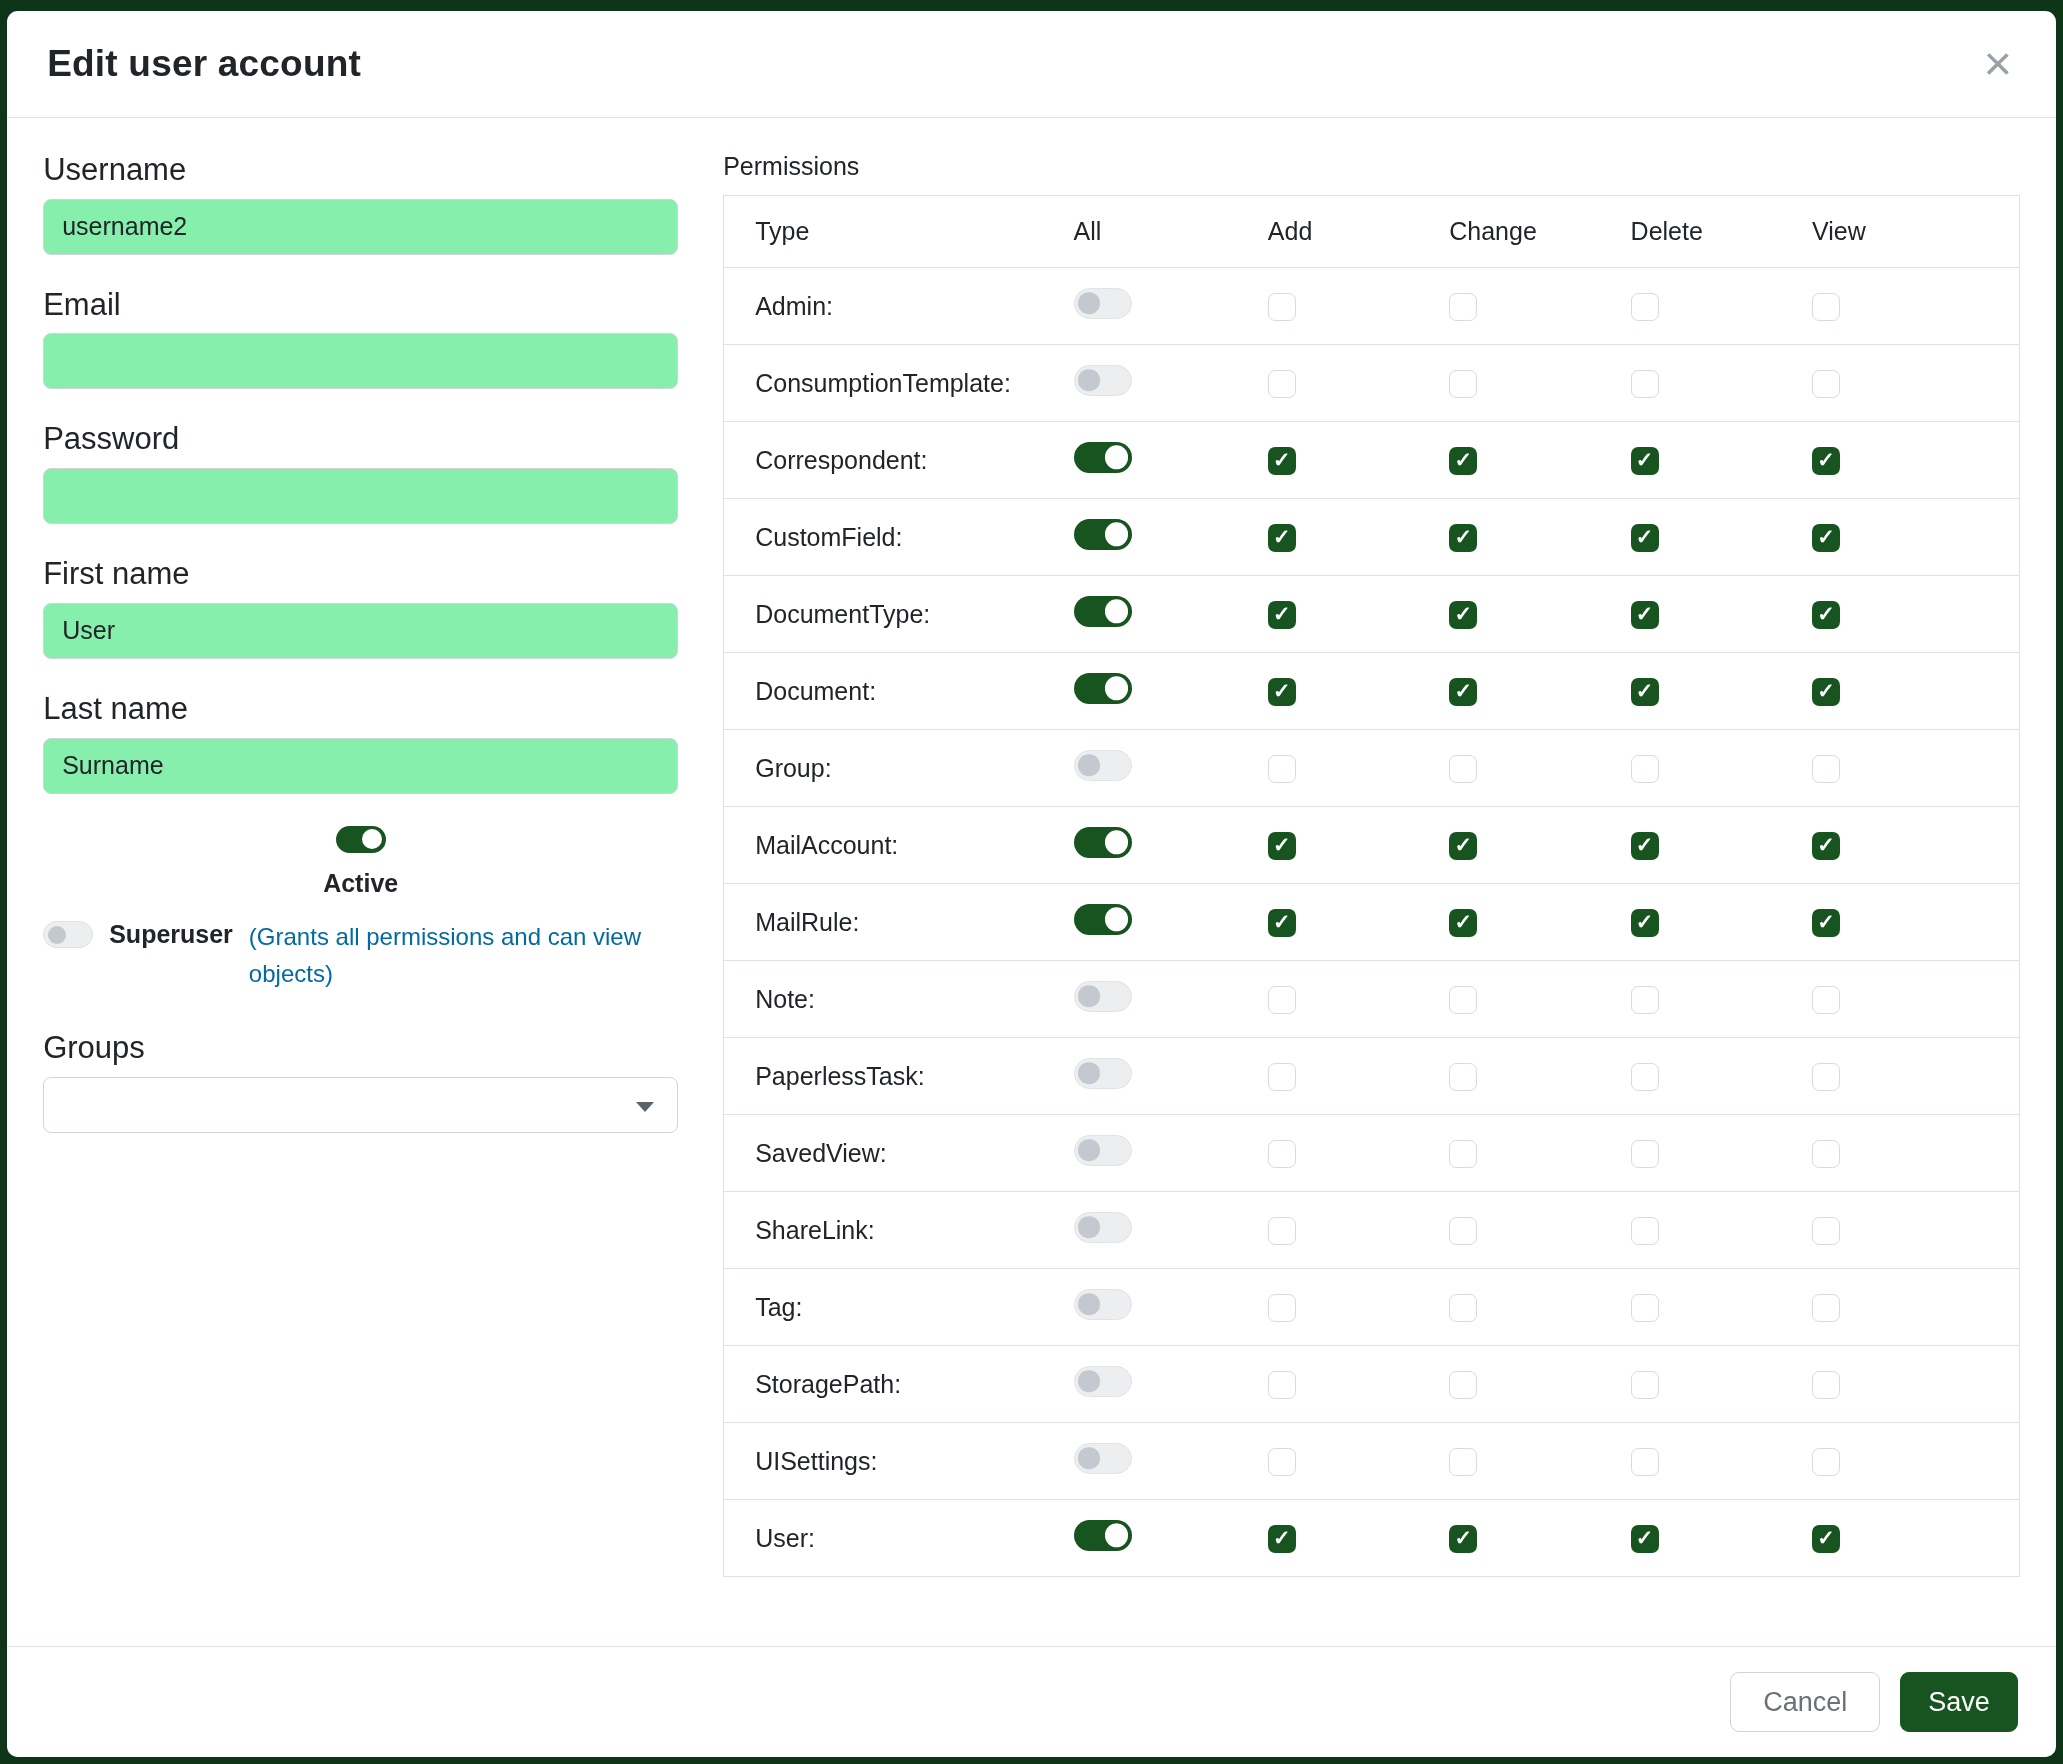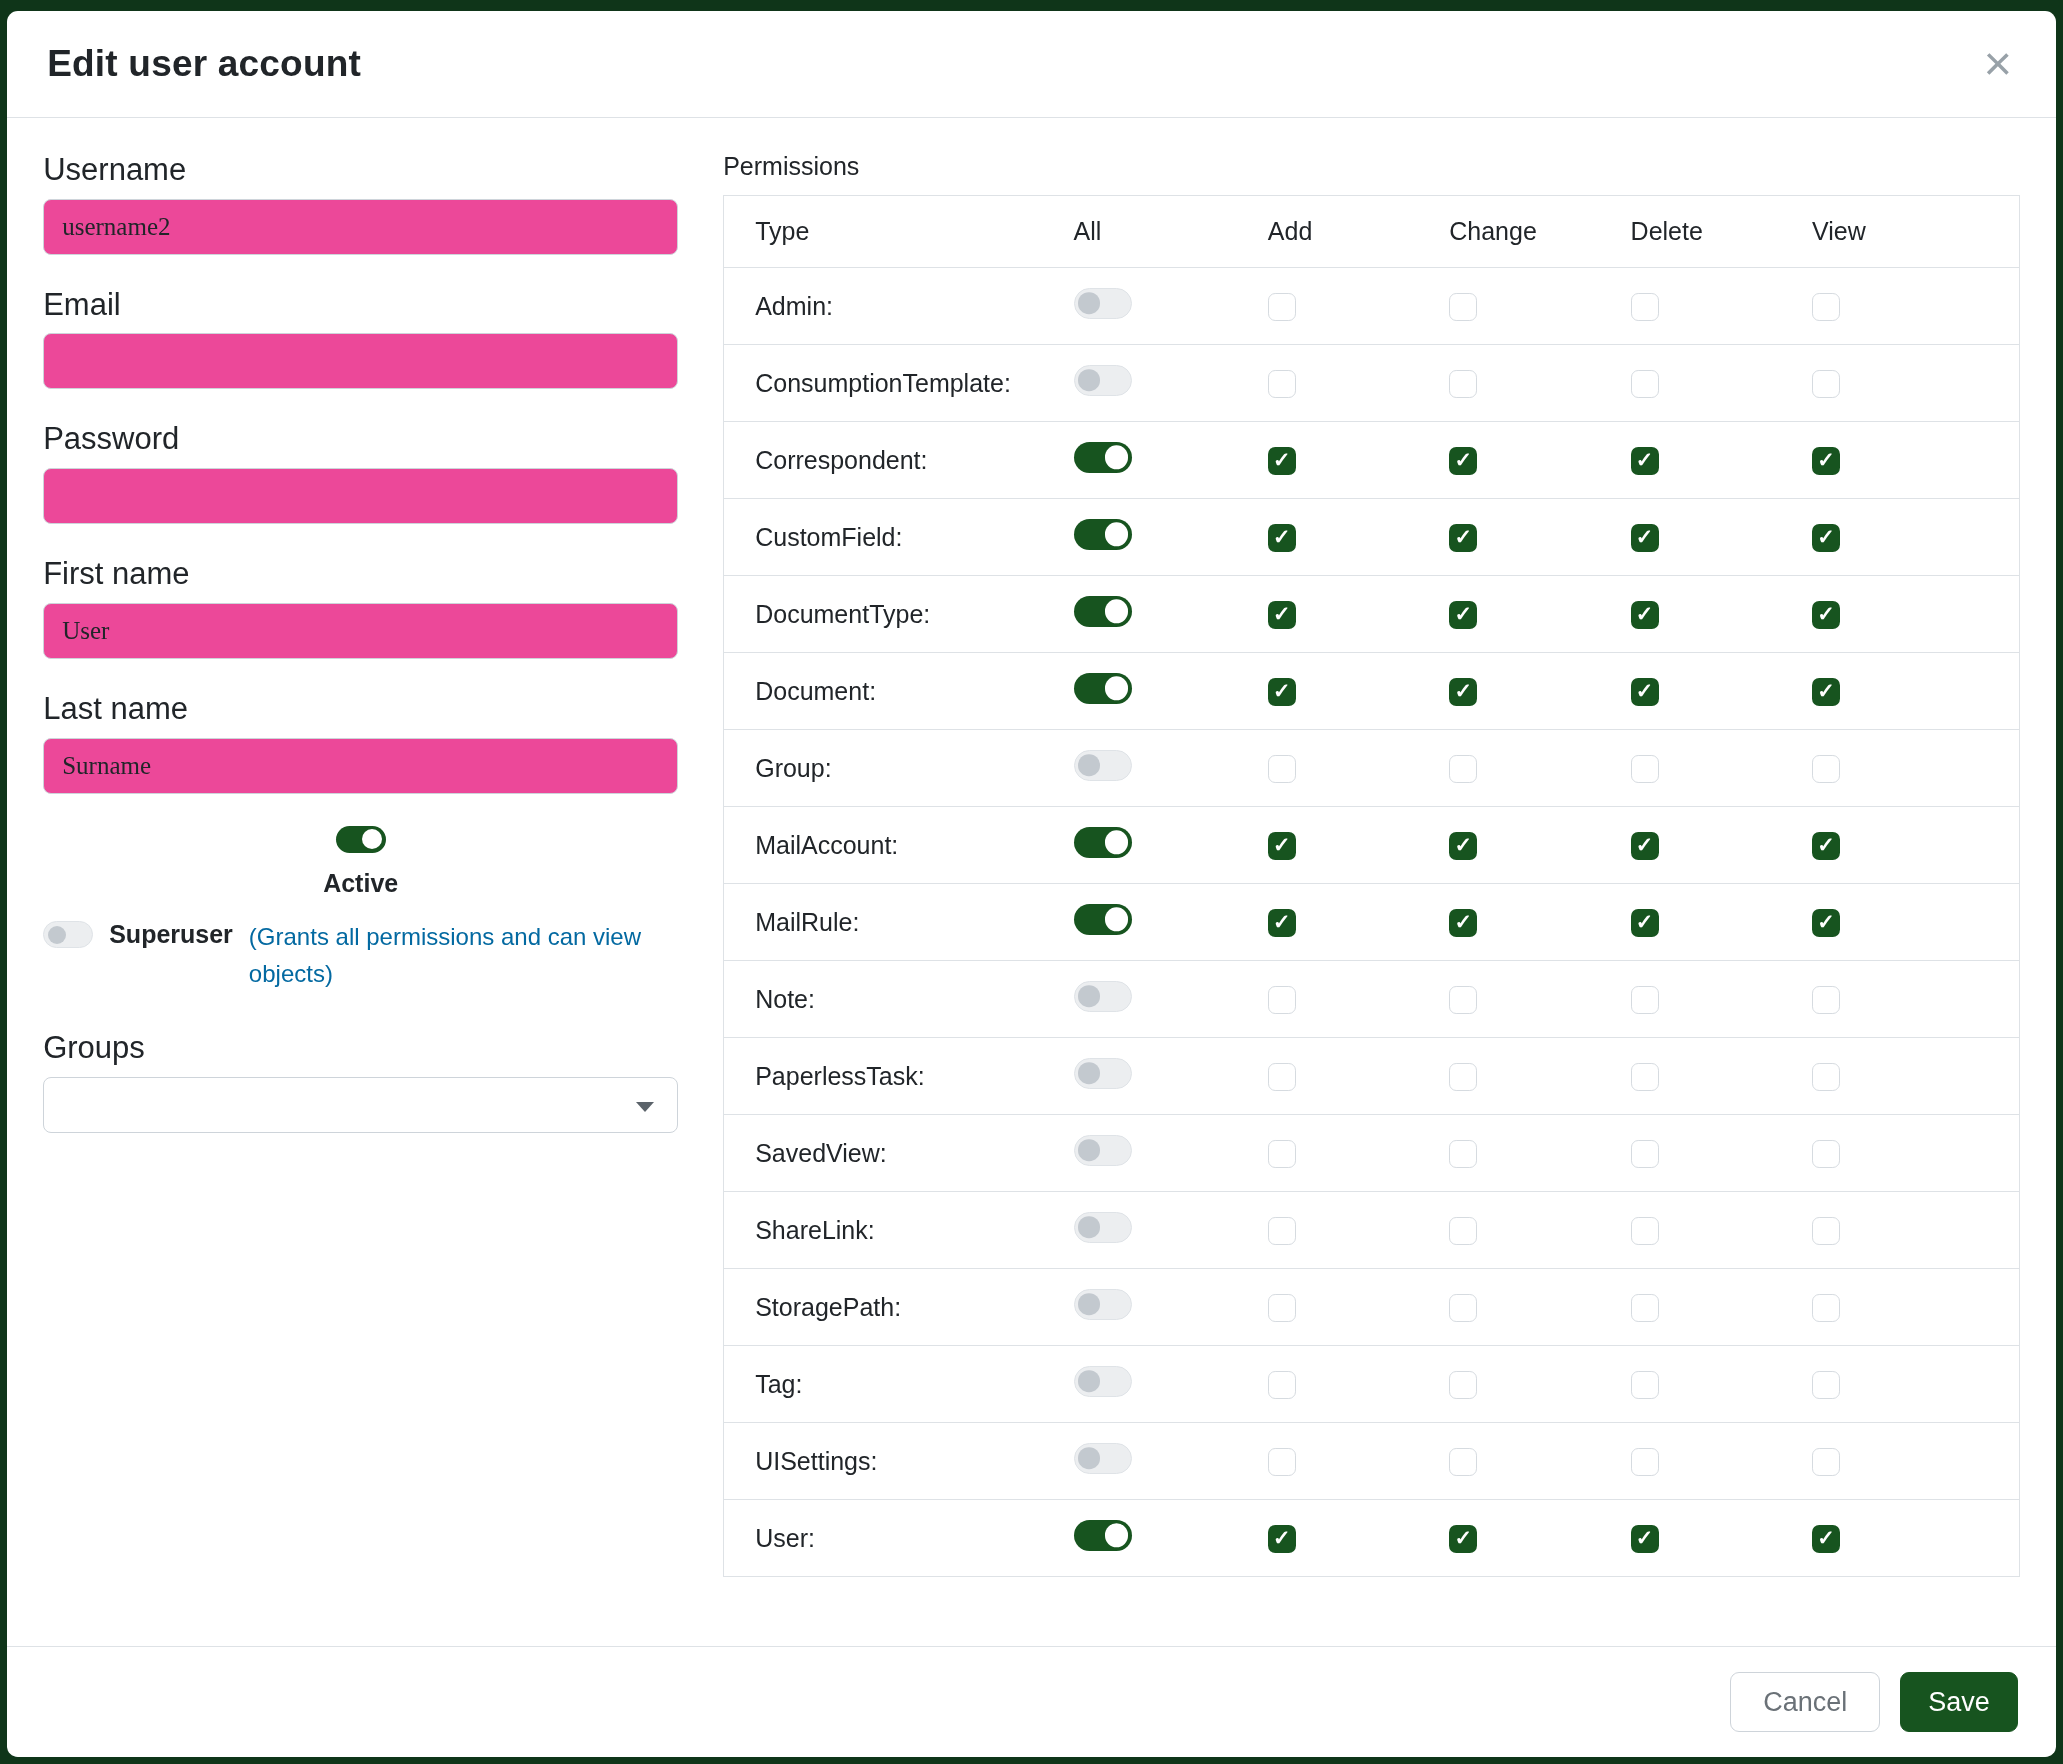--- a/index.html
+++ b/index.html
@@ -35,22 +35,22 @@
   }
   
   .modal-body{flex:1;display:flex;padding:34px 36px 0 36px;gap:45px;overflow:hidden;}
   .left-col{width:635px;flex:none;}
   .right-col{flex:1;min-width:0;}
   
   .field{margin-bottom:32px;}
   .field-label{font-size:31px;margin-bottom:10.8px;}
   .text-input{
     width:100%;height:56px;border:0.9px solid var(--input-border);border-radius:8px;
-    font-size:25px;padding:0 18px;color:var(--text);background:#ec4899;
-    font-family:Liberation Serif, serif;outline:none;
+    font-size:25px;padding:0 18px;color:var(--text);background:#86efac;
+    font-family:Liberation Sans, sans-serif;outline:none;
   }
   
   .switch{position:relative;display:inline-block;flex:none;border-radius:18px;}
   .switch.lg{width:58px;height:31px;}
   .switch.sm{width:50px;height:27px;}
   .switch.on{background:var(--accent);}
   .switch.on::after{
     content:"";position:absolute;top:50%;transform:translateY(-50%);right:3.6px;
     background:#fff;border-radius:50%;
   }
@@ -293,29 +293,29 @@
             </tr>
             <tr>
               <td class="type-cell">ShareLink:</td>
               <td><span class="switch lg off"></span></td>
               <td><span class="cb unchecked"></span></td>
               <td><span class="cb unchecked"></span></td>
               <td><span class="cb unchecked"></span></td>
               <td><span class="cb unchecked"></span></td>
             </tr>
             <tr>
+              <td class="type-cell">Tag:</td>
+              <td><span class="switch lg off"></span></td>
+              <td><span class="cb unchecked"></span></td>
+              <td><span class="cb unchecked"></span></td>
+              <td><span class="cb unchecked"></span></td>
+              <td><span class="cb unchecked"></span></td>
+            </tr>
+            <tr>
               <td class="type-cell">StoragePath:</td>
-              <td><span class="switch lg off"></span></td>
-              <td><span class="cb unchecked"></span></td>
-              <td><span class="cb unchecked"></span></td>
-              <td><span class="cb unchecked"></span></td>
-              <td><span class="cb unchecked"></span></td>
-            </tr>
-            <tr>
-              <td class="type-cell">Tag:</td>
               <td><span class="switch lg off"></span></td>
               <td><span class="cb unchecked"></span></td>
               <td><span class="cb unchecked"></span></td>
               <td><span class="cb unchecked"></span></td>
               <td><span class="cb unchecked"></span></td>
             </tr>
             <tr>
               <td class="type-cell">UISettings:</td>
               <td><span class="switch lg off"></span></td>
               <td><span class="cb unchecked"></span></td>

